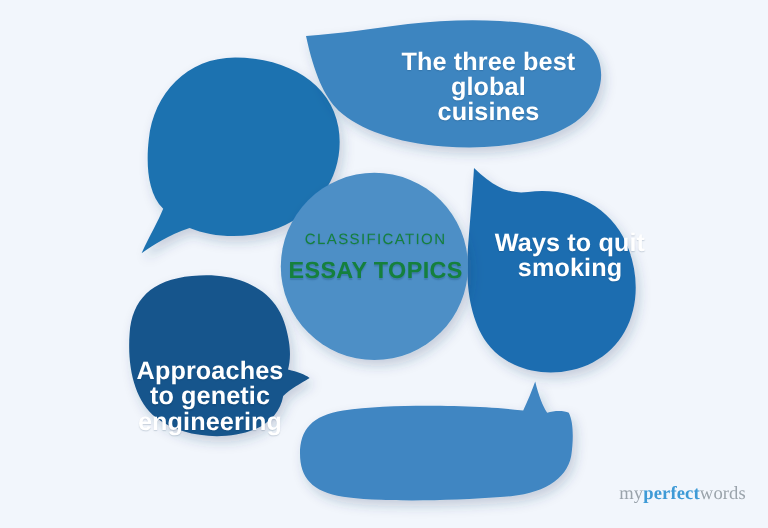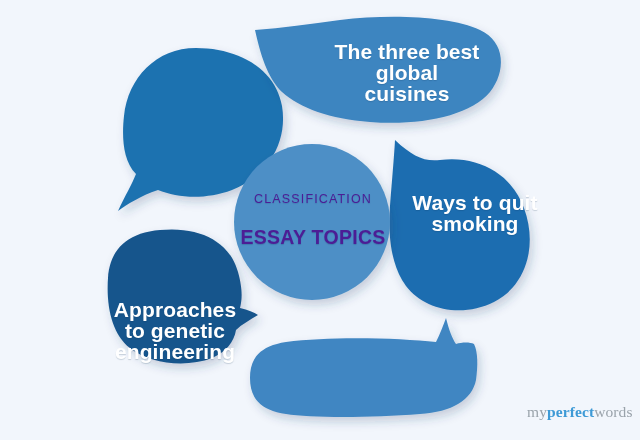--- a/index.html
+++ b/index.html
@@ -63,46 +63,45 @@
     left: 276px;
     top: 354px;
     width: 160px;
   }
   #center-label {
     position: absolute;
     left: 237px;
     top: 191px;
     width: 152px;
     text-align: center;
-    color: #4c1d95;
+    color: #15803d;
   }
   #center-eyebrow {
     font-size: 12.5px;
     font-weight: normal;
     letter-spacing: 1.15px;
     line-height: 16px;
     text-shadow: 0 1px 1px rgba(10,45,80,0.15);
   }
   #center-title {
     font-size: 19.5px;
     font-weight: bold;
     letter-spacing: 0.3px;
     line-height: 25px;
-    margin-top: 18px;
+    margin-top: 7px;
     text-shadow: 0 1px 1px rgba(10,45,80,0.2);
   }
   #logo {
     position: absolute;
     left: 516px;
     top: 403px;
     font-size: 15px;
     line-height: 18px;
     white-space: nowrap;
     letter-spacing: 0.1px;
-    margin-left: 11px;
   }
   #logo .logo-my,
   #logo .logo-words {
     color: #9aa3ab;
     font-weight: normal;
     font-family: "Liberation Serif", serif;
     font-size: 15.5px;
   }
   #logo .logo-perfect {
     color: #3e9ad6;

